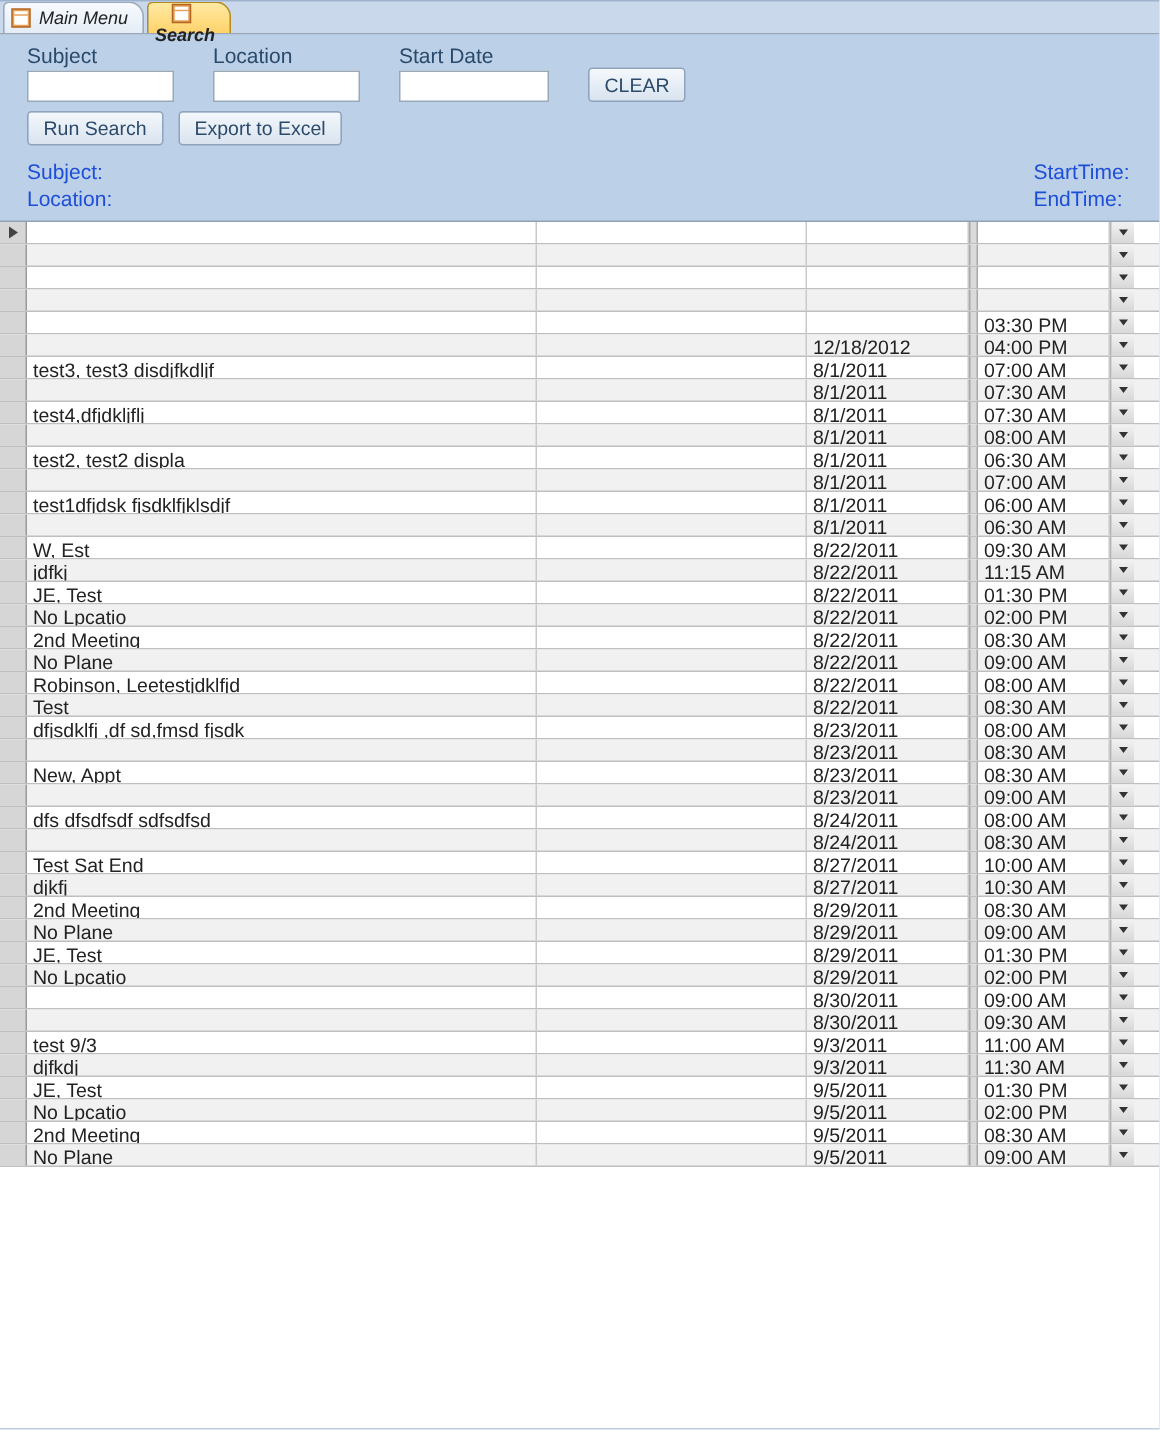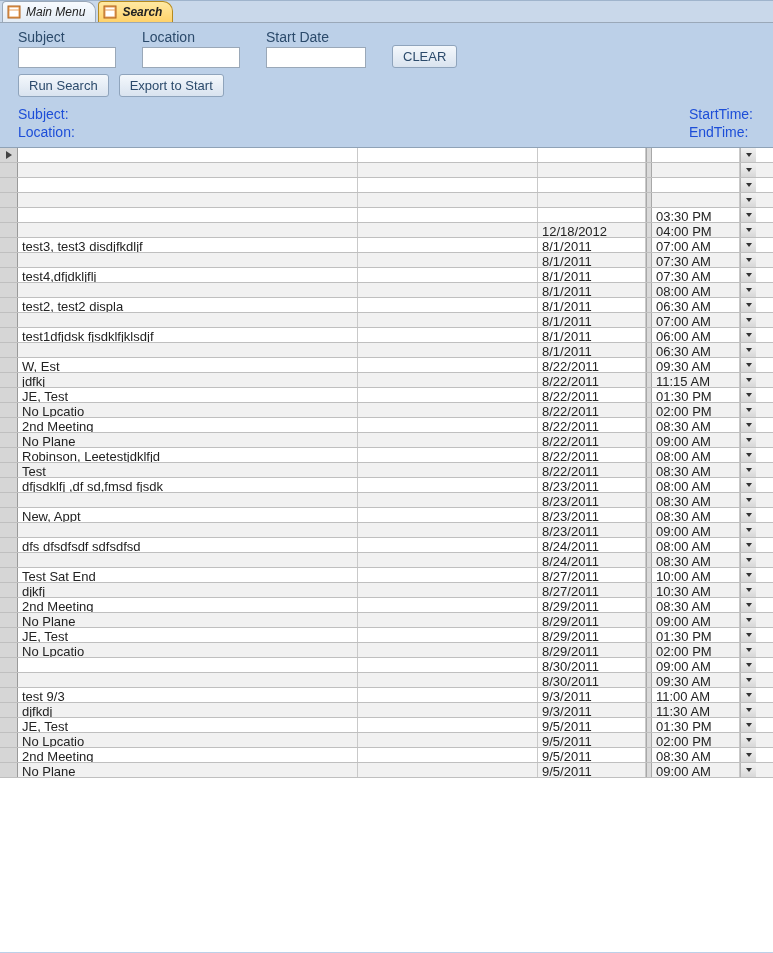--- a/index.html
+++ b/index.html
@@ -37,20 +37,21 @@
     border-radius: 4px 10px 0 0;
     background: linear-gradient(#f7fbff,#e4ecf5);
     margin-right: 2px;
     cursor: default;
     font-size: 12px;
   }
   .tab.active {
     background: linear-gradient(#ffe9a3,#ffd26a);
     border-color: #b58a1f;
     font-weight: bold;
+    flex-direction: column;
   }
   .tab .icon {
     width: 14px; height: 14px;
     margin-right: 5px;
     display: inline-flex; align-items: center; justify-content: center;
   }
   .tab .icon svg { display: block; }
   
   .form-header {
     background: #bcd0e8;
@@ -191,21 +192,21 @@
         <input class="w100" type="text" value="" style="">
       </div>
       <div class="filter-col">
         <label>Start Date</label>
         <input class="w106" type="text" value="" style="">
       </div>
       <button class="btn">CLEAR</button>
     </div>
     <div class="actions">
       <button class="btn">Run Search</button>
-      <button class="btn">Export to Start</button>
+      <button class="btn">Export to Excel</button>
     </div>
     <div class="summary">
       <div class="left">
         <div><span>Subject:</span> <span></span></div>
         <div><span>Location:</span> <span></span></div>
       </div>
       <div class="right">
         <div><span>StartTime:</span> <span></span></div>
         <div><span>EndTime:</span> <span></span></div>
       </div>

